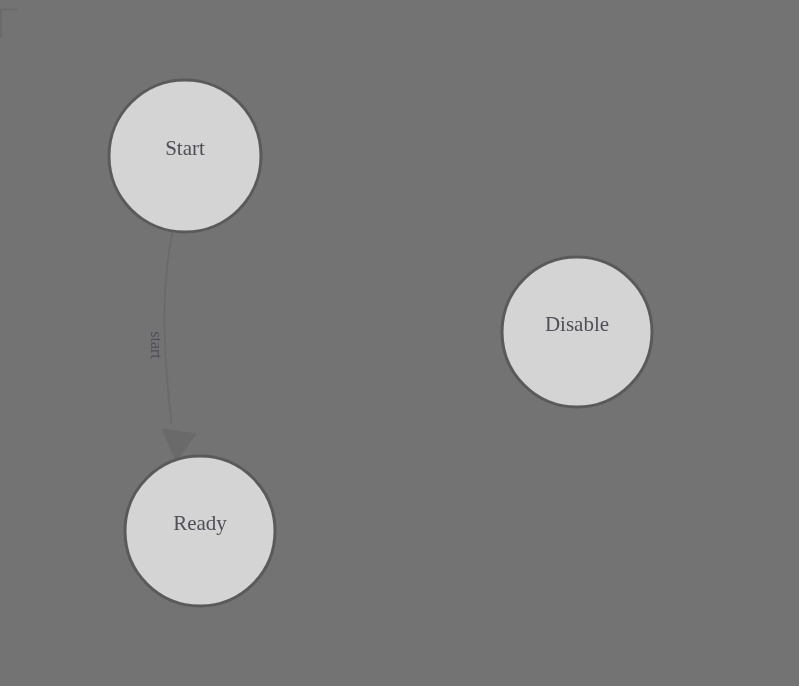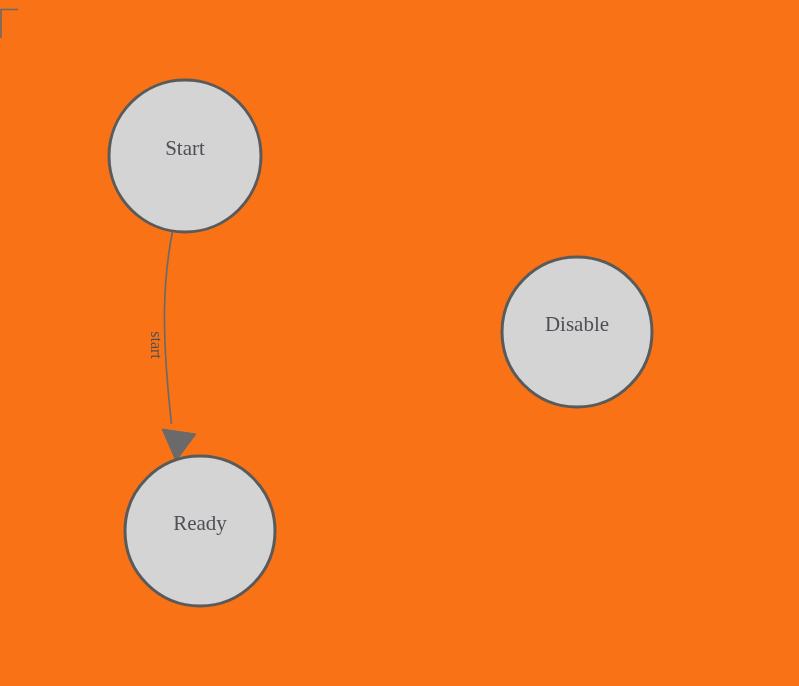--- a/index.html
+++ b/index.html
@@ -8,21 +8,21 @@
     padding: 0;
     background: #ffffff;
   }
   body {
     font-family: "Liberation Serif", "DejaVu Serif", serif;
   }
   #canvas {
     position: relative;
     width: 799px;
     height: 686px;
-    background: #f97316;
+    background: #737373;
     overflow: hidden;
   }
   #diagram-svg {
     position: absolute;
     top: 0;
     left: 0;
     width: 799px;
     height: 686px;
     display: block;
   }

